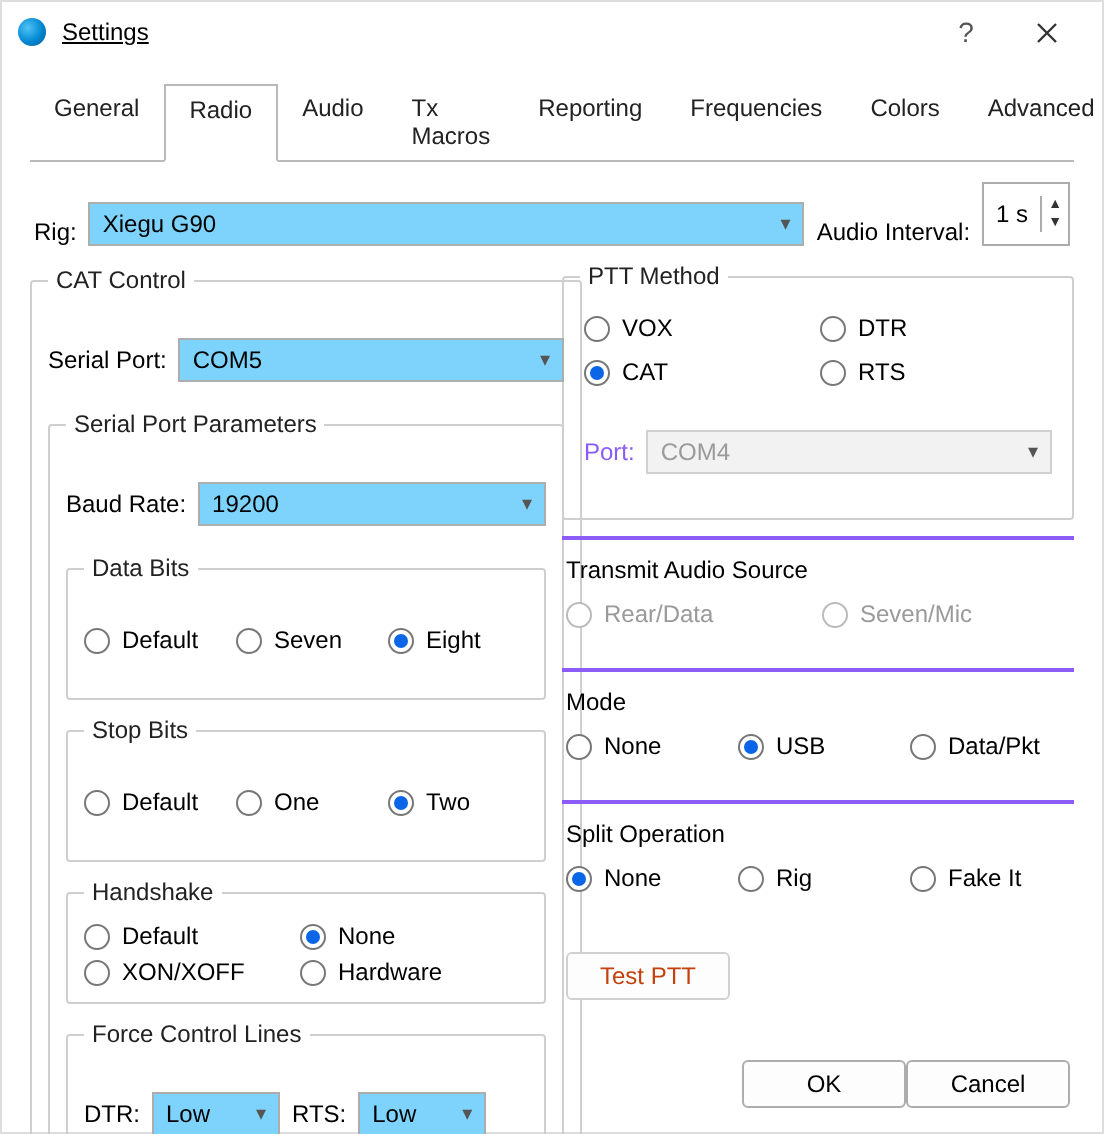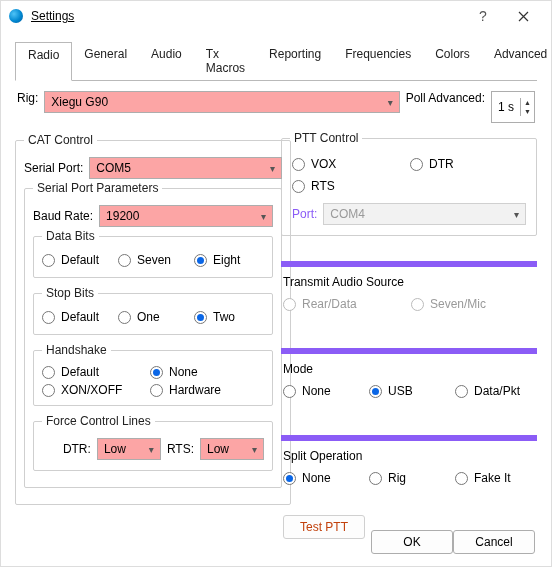--- a/index.html
+++ b/index.html
@@ -6,43 +6,43 @@
   body { margin: 0; background: #fff; color: #000; }
   .window { width: 552px; height: 567px; position: relative; border: 1px solid #ddd; }
   .titlebar { height: 30px; display: flex; align-items: center; padding: 0 8px; }
   .app-icon { width: 14px; height: 14px; border-radius: 50%; background: radial-gradient(circle at 35% 35%, #4fc3f7 0%, #0288d1 55%, #01579b 100%); margin-right: 8px; }
   .titlebar .title { flex: 1; text-decoration: underline; }
   .titlebar .win-btn { width: 40px; height: 28px; display: flex; align-items: center; justify-content: center; color: #555; font-size: 14px; }
   .content { padding: 0 14px; }
   .tabs { display: flex; border-bottom: 1px solid #b9b9b9; margin-top: 10px; }
   .tab { padding: 5px 12px 6px; color: #222; cursor: default; position: relative; top: 1px; }
   .tab.active { border: 1px solid #b9b9b9; border-bottom: 1px solid #fff; background: #fff; }
-  .row-rig { display: flex; align-items: flex-start; gap: 6px; padding: 10px 2px 8px; }
-  .combo, .select, .textfield { border: 1px solid #adadad; background: #fca5a5; height: 22px; display: flex; align-items: center; padding: 0 6px; position: relative; }
+  .row-rig { display: flex; align-items: flex-end; gap: 6px; padding: 10px 2px 8px; }
+  .combo, .select, .textfield { border: 1px solid #adadad; background: #7dd3fc; height: 22px; display: flex; align-items: center; padding: 0 6px; position: relative; }
   .combo .chev, .select .chev { position: absolute; right: 6px; top: 50%; transform: translateY(-50%); color: #555; font-size: 10px; }
   .rig-combo { flex: 1; }
   .spinner { display: flex; align-items: center; border: 1px solid #adadad; height: 32px; }
   .spinner .val { padding: 0 6px; }
   .spinner .arrows { display: flex; flex-direction: column; border-left: 1px solid #adadad; }
   .spinner .arrows span { font-size: 7px; line-height: 9px; padding: 0 3px; color: #333; }
   .columns { display: flex; gap: 10px; }
   .col { }
   .col.left { width: 256px; }
   .col.right { flex: 1; }
   fieldset { border: 1px solid #cfcfcf; border-radius: 2px; margin: 2px 0 8px; padding: 8px 8px 8px 8px; }
   fieldset > legend { padding: 0 4px; color: #222; }
-  .field-row { display: flex; align-items: center; gap: 6px; margin: 2px 0; justify-content: flex-end; }
+  .field-row { display: flex; align-items: center; gap: 6px; margin: 14px 0; }
   .radio { display: inline-flex; align-items: center; gap: 6px; min-width: 70px; }
   .radio .dot { width: 13px; height: 13px; border: 1px solid #777; border-radius: 50%; display: inline-flex; align-items: center; justify-content: center; background: #fff; }
   .radio.disabled { color: #9a9a9a; }
   .radio.disabled .dot { border-color: #bbb; }
   .radio.selected .dot::after { content: ""; width: 7px; height: 7px; background: #0a66e6; border-radius: 50%; display: block; }
   .radio-grid { display: flex; flex-wrap: wrap; gap: 4px 8px; }
   .radio-grid .radio { min-width: 100px; }
-  .col.right .section { border-top: 6px solid #8b5cf6; margin-top: 25px; padding-bottom: 4px; }
+  .col.right .section { border-top: 2px solid #8b5cf6; margin-top: 8px; padding-bottom: 4px; }
   .col.right .section.first { border-top: none; margin-top: 0; }
   .col.right .sec-title { padding: 8px 2px 4px; }
   .col.right .radio-row { display: flex; gap: 8px; padding: 4px 2px 8px; flex-wrap: wrap; }
   .col.right .radio-row .radio { min-width: 78px; }
   .disabled-input { background: #f2f2f2; color: #9a9a9a; border-color: #d0d0d0; flex:1; }
   .btn { border: 1px solid #adadad; background: #fdfdfd; height: 24px; min-width: 82px; display: inline-flex; align-items: center; justify-content: center; border-radius: 3px; padding: 0 14px; }
   .btn.disabled { color: #c2410c; border-color: #d0d0d0; }
   .test-row { display: flex; gap: 20px; padding: 18px 2px 6px; }
   .footer { position: absolute; bottom: 12px; right: 16px; display: flex; gap: 0; }
   .label-muted { color: #8b5cf6; }
@@ -57,37 +57,37 @@
     <div class="win-btn">?</div>
     <div class="win-btn">
       <svg width="11" height="11" viewBox="0 0 11 11">
           <path d="M1 1 L10 10 M10 1 L1 10" stroke="#333" stroke-width="1.2"></path>
         </svg>
     </div>
   </div>
 
   <div class="content">
     <div class="tabs">
+      <div class="tab">General</div>
       <div class="tab active">Radio</div>
-      <div class="tab">General</div>
       <div class="tab">Audio</div>
       <div class="tab">Tx Macros</div>
       <div class="tab">Reporting</div>
       <div class="tab">Frequencies</div>
       <div class="tab">Colors</div>
       <div class="tab">Advanced</div>
     </div>
 
     <div class="row-rig">
       <span>Rig:</span>
       <div class="combo rig-combo">
         <span>Xiegu G90</span>
         <span class="chev">▾</span>
       </div>
-      <span>Poll Advanced:</span>
+      <span>Audio Interval:</span>
       <div class="spinner">
         <span class="val">1 s</span>
         <div class="arrows">
             <span>▲</span>
             <span>▼</span>
           </div>
       </div>
     </div>
 
     <div class="columns">
@@ -183,29 +183,33 @@
                     <span class="chev">▾</span>
                   </div>
               </div>
             </fieldset>
           </fieldset>
         </fieldset>
       </div>
 
       <div class="col right">
         <fieldset class="section first" style="border:1px solid #cfcfcf">
-          <legend>PTT Control</legend>
+          <legend>PTT Method</legend>
           <div class="radio-row">
             <span class="radio" style="min-width:110px">
                 <span class="dot"></span>
                 <span>VOX</span>
               </span>
             <span class="radio">
                 <span class="dot"></span>
                 <span>DTR</span>
+              </span>
+            <span class="radio selected" style="min-width:110px">
+                <span class="dot"></span>
+                <span>CAT</span>
               </span>
             <span class="radio">
                 <span class="dot"></span>
                 <span>RTS</span>
               </span>
           </div>
           <div class="field-row" style="padding:0 2px 4px">
             <span class="label-muted">Port:</span>
             <div class="combo disabled-input">
               <span>COM4</span>

